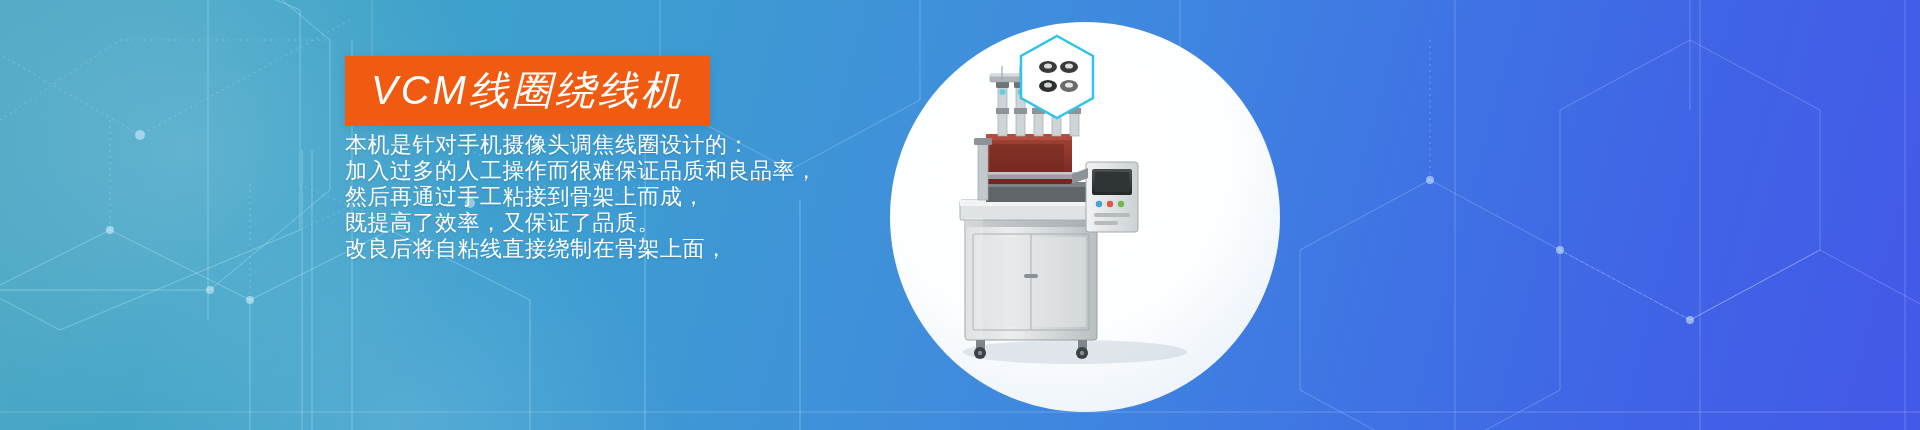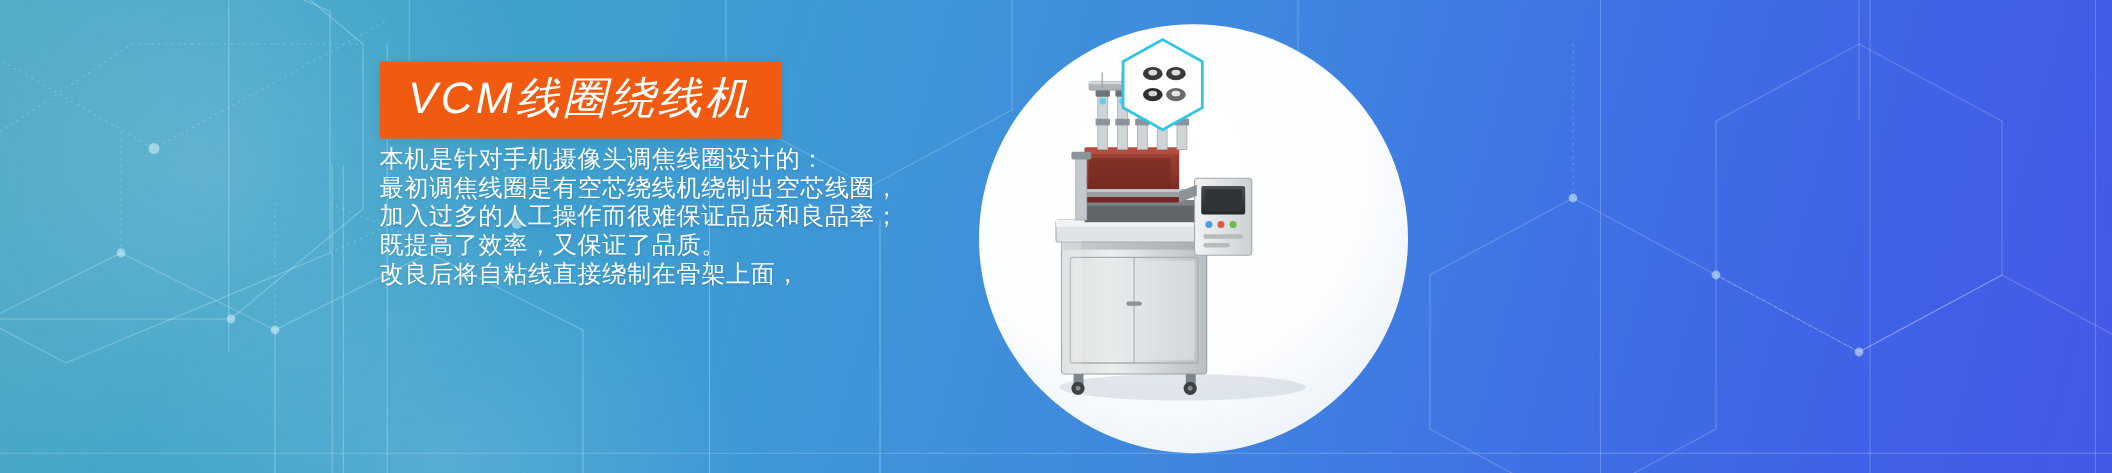--- a/index.html
+++ b/index.html
@@ -117,22 +117,22 @@
   </div>
 
   <div class="textcol">
 
     <div class="titlebox">
       <div class="t">VCM线圈绕线机</div>
     </div>
 
     <div class="desc">
       <div class="ln">本机是针对手机摄像头调焦线圈设计的：</div>
-      <div class="ln">最初调焦线圈是有空芯绕线机绕制出空芯线圈，</div>
-      <div class="ln">加入过多的人工操作而很难保证品质和良品率；</div>
+      <div class="ln">加入过多的人工操作而很难保证品质和良品率，</div>
+      <div class="ln">然后再通过手工粘接到骨架上而成，</div>
       <div class="ln">既提高了效率，又保证了品质。</div>
       <div class="ln">改良后将自粘线直接绕制在骨架上面，</div>
     </div>
   </div>
 
   <div class="photo">
     <svg width="390" height="390" viewBox="0 0 390 390" xmlns="http://www.w3.org/2000/svg">
       <defs>
         <linearGradient id="cab" x1="0" y1="0" x2="1" y2="0">
           <stop offset="0" stop-color="#d9dcdd"></stop>

